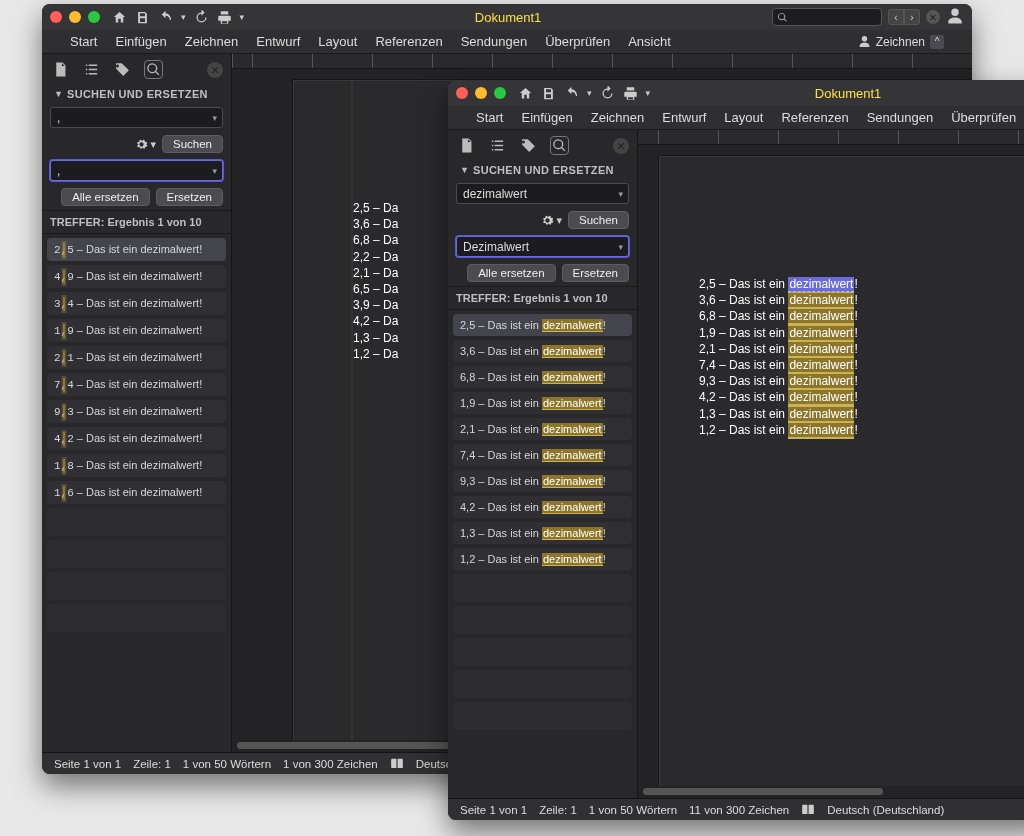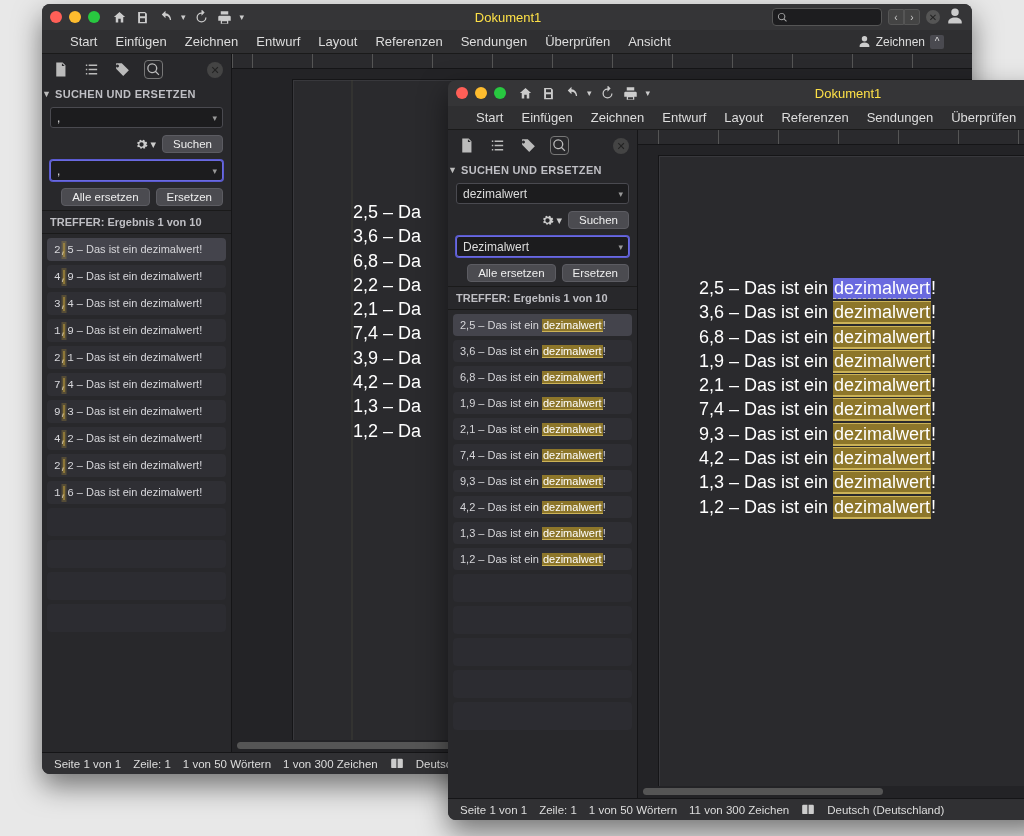--- a/index.html
+++ b/index.html
@@ -72,21 +72,21 @@
   }
   .win-front .sidebar { width:190px; }
   .side-tabs {
     display:flex; align-items:center; gap:14px; padding:6px 10px; height:30px;
   }
   .side-tabs svg { width:17px; height:17px; fill:#bbb; }
   .side-tabs .active-outline { outline:1px solid #777; border-radius:3px; padding:1px;}
   .side-close { position:absolute; right:8px; top:8px; width:16px;height:16px;border-radius:50%;background:#444;color:#222;font-size:11px;display:flex;align-items:center;justify-content:center;}
 
   .section-header {
-    display:flex; align-items:center; gap:4px; padding:4px 0;
+    display:flex; align-items:center; gap:4px; padding:4px 12px;
     font-size:11px; font-weight:700; color:#bfbfc4; letter-spacing:.3px;
   }
   .section-header svg{width:9px;height:9px;fill:#bbb;}
 
   .field-row { padding:3px 8px; }
   .combo {
     width:100%; height:21px; background:#1c1c1e; border:1px solid #4a4a50;
     border-radius:3px; display:flex; align-items:center; padding:0 6px;
     font-size:12px; color:#ddd; position:relative;
   }
@@ -130,21 +130,21 @@
     background-image: repeating-linear-gradient(to right, #555 0 1px, transparent 1px 60px);
     background-position: 20px 0;
   }
   .page {
     position:absolute; top:25px; left:30px; right:-40px; bottom:10px;
     background:#2a2a2d; border:1px solid #151517;
     box-shadow: inset 0 0 0 1px #38383c;
     padding: 120px 20px 20px 60px;
   }
   .page-guide { position:absolute; left:58px; top:0; bottom:0; width:2px; background:#4a4a3a; opacity:.3;}
-  .doc-line { font-size:18px; color:#fff; line-height:1.35; white-space:nowrap;}
+  .doc-line { font-size:12px; color:#fff; line-height:1.35; white-space:nowrap;}
   .doc-hl {
     background:#8d762a; padding:0 1px;
     box-shadow: 0 2px 0 #cbb257, 0 -1px 0 #cbb257;
   }
   .doc-hl.sel { background:#6a6adf; box-shadow:none; border-bottom:1px dashed #bbb;}
   .win-back .editor-area { }
   .win-back .page { left:60px; }
   .win-back .doc-line { overflow:hidden; width:90px; }
 
   .statusbar {
@@ -325,40 +325,40 @@
       <div class="hits-header">TREFFER: Ergebnis 1 von 10</div>
       <div class="hits-list" id="back-hits">
           <div class="hit sel"><span class="num-hl">2,5</span> – Das ist ein dezimalwert!</div>
           <div class="hit"><span class="num-hl">4,9</span> – Das ist ein dezimalwert!</div>
           <div class="hit"><span class="num-hl">3,4</span> – Das ist ein dezimalwert!</div>
           <div class="hit"><span class="num-hl">1,9</span> – Das ist ein dezimalwert!</div>
           <div class="hit"><span class="num-hl">2,1</span> – Das ist ein dezimalwert!</div>
           <div class="hit"><span class="num-hl">7,4</span> – Das ist ein dezimalwert!</div>
           <div class="hit"><span class="num-hl">9,3</span> – Das ist ein dezimalwert!</div>
           <div class="hit"><span class="num-hl">4,2</span> – Das ist ein dezimalwert!</div>
-          <div class="hit"><span class="num-hl">2,2</span> – Das ist ein dezimalwert!</div>
+          <div class="hit"><span class="num-hl">1,8</span> – Das ist ein dezimalwert!</div>
           <div class="hit"><span class="num-hl">1,6</span> – Das ist ein dezimalwert!</div>
           <div class="empty-slot"></div>
           <div class="empty-slot"></div>
           <div class="empty-slot"></div>
           <div class="empty-slot"></div>
         </div>
     </div>
 
     <div class="editor-area">
       <div class="ruler"></div>
       <div class="page">
         <div class="page-guide"></div>
         <div id="back-doc">
             <div class="doc-line">2,5 – Da</div>
             <div class="doc-line">3,6 – Da</div>
             <div class="doc-line">6,8 – Da</div>
             <div class="doc-line">2,2 – Da</div>
             <div class="doc-line">2,1 – Da</div>
-            <div class="doc-line">7,4 – Da</div>
+            <div class="doc-line">6,5 – Da</div>
             <div class="doc-line">3,9 – Da</div>
             <div class="doc-line">4,2 – Da</div>
             <div class="doc-line">1,3 – Da</div>
             <div class="doc-line">1,2 – Da</div>
           </div>
       </div>
       <div class="scroll-h">
           <div class="thumb"></div>
         </div>
     </div>

